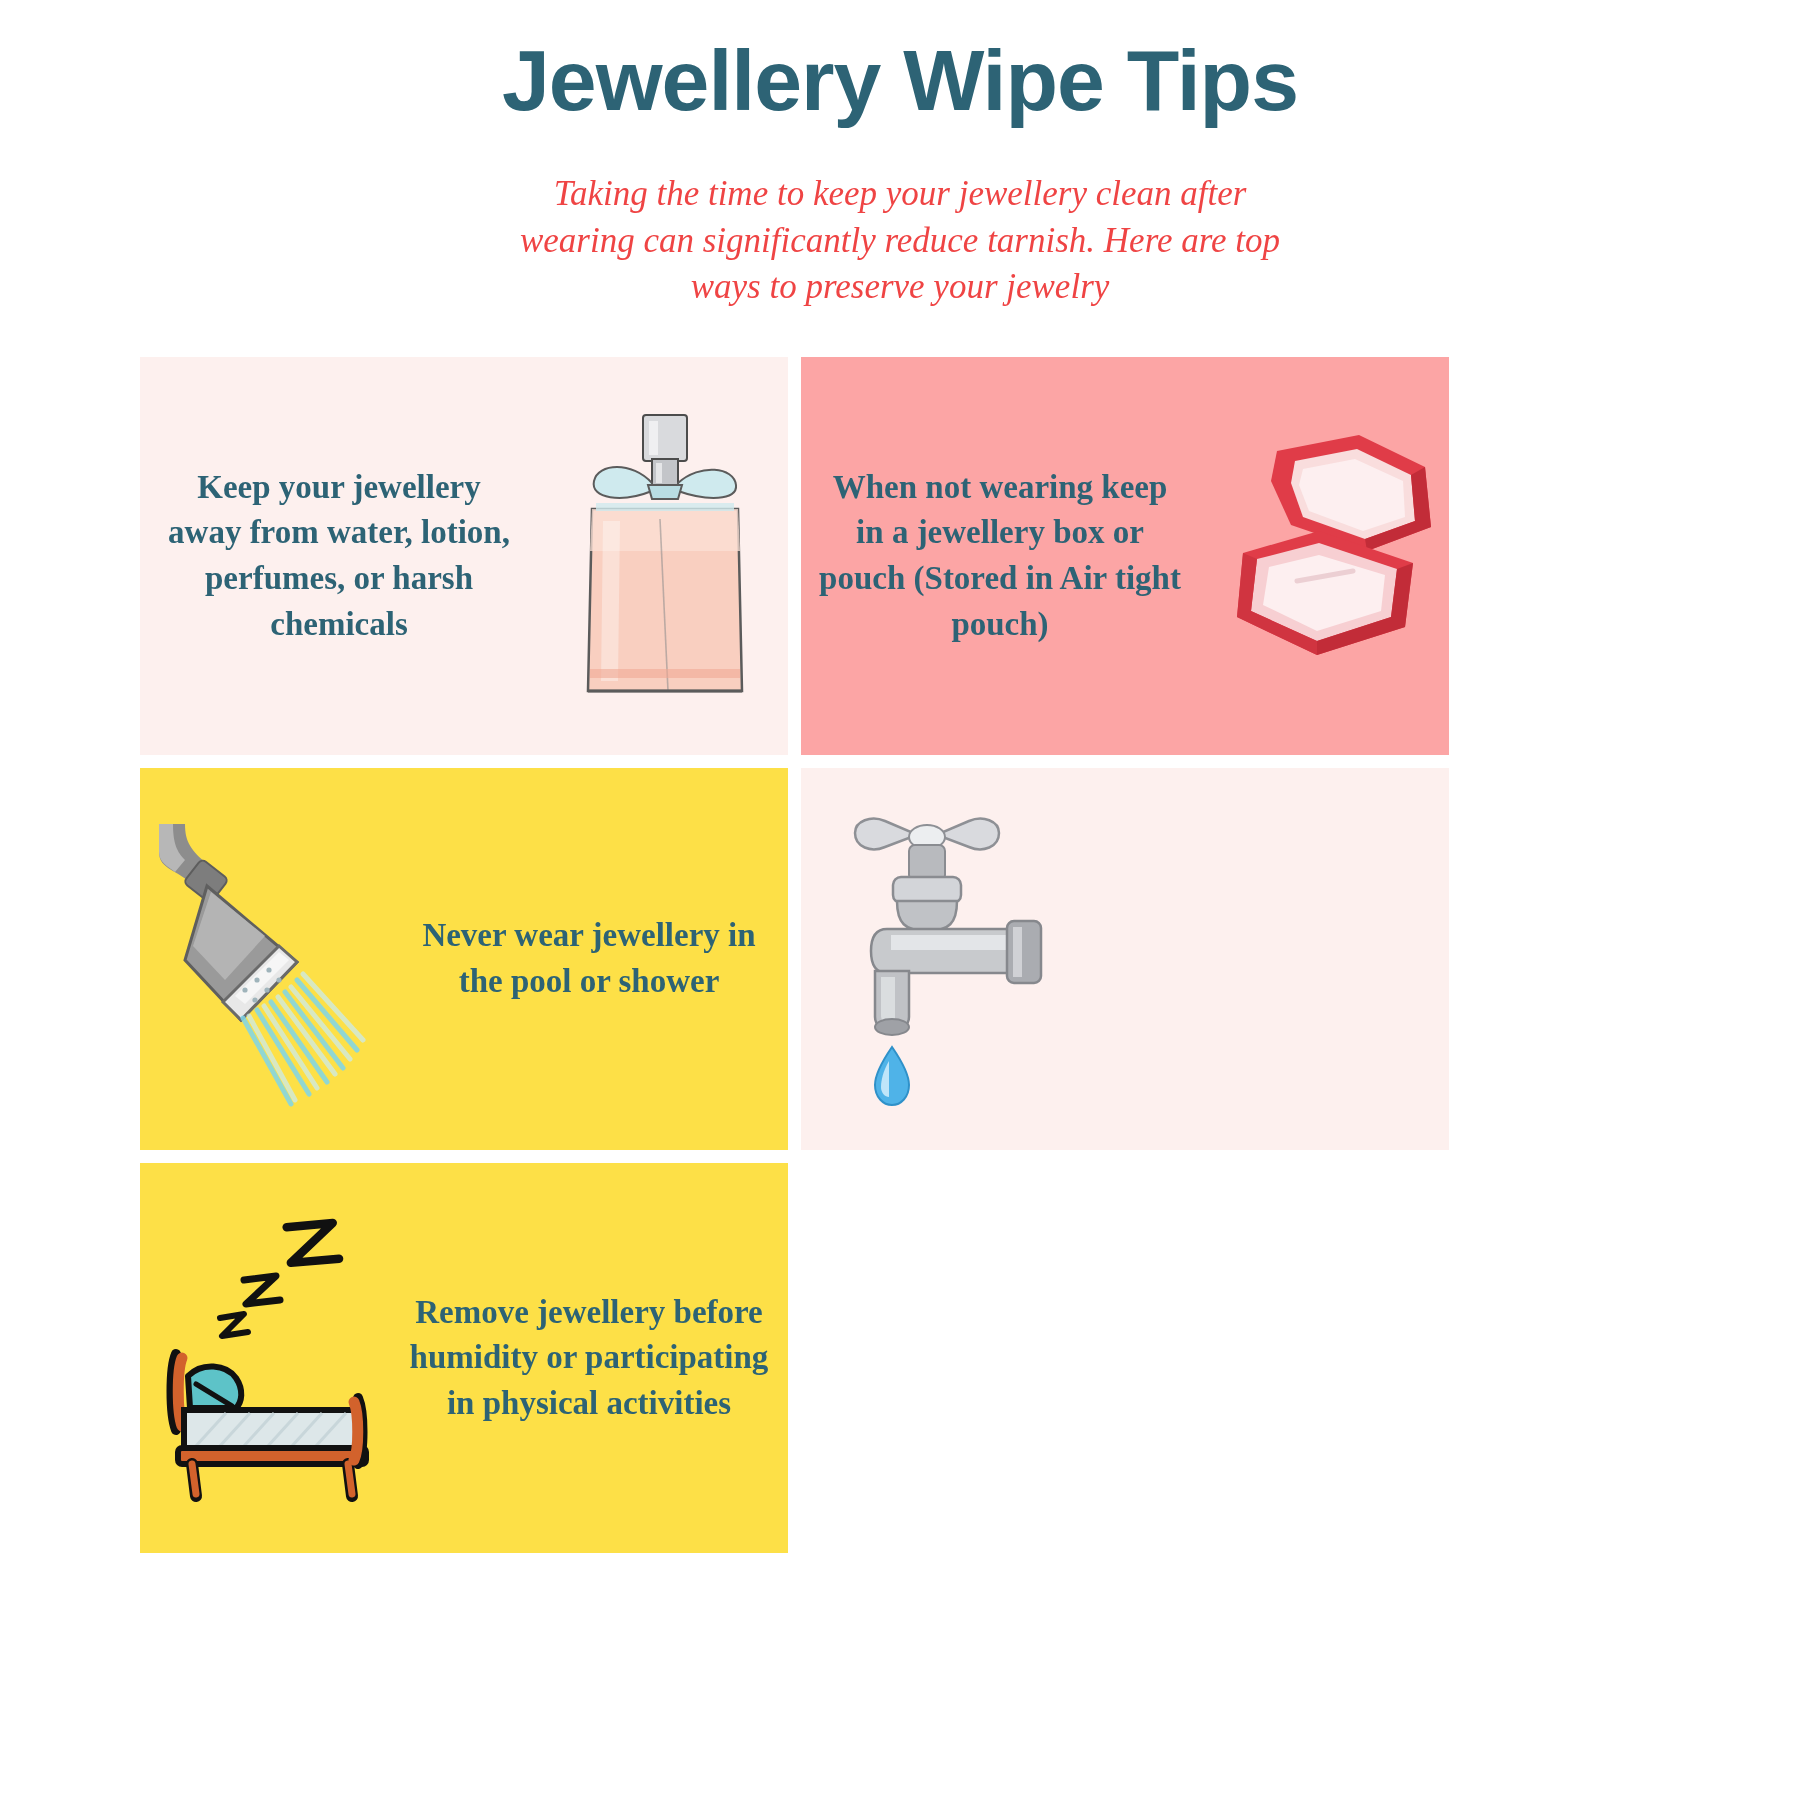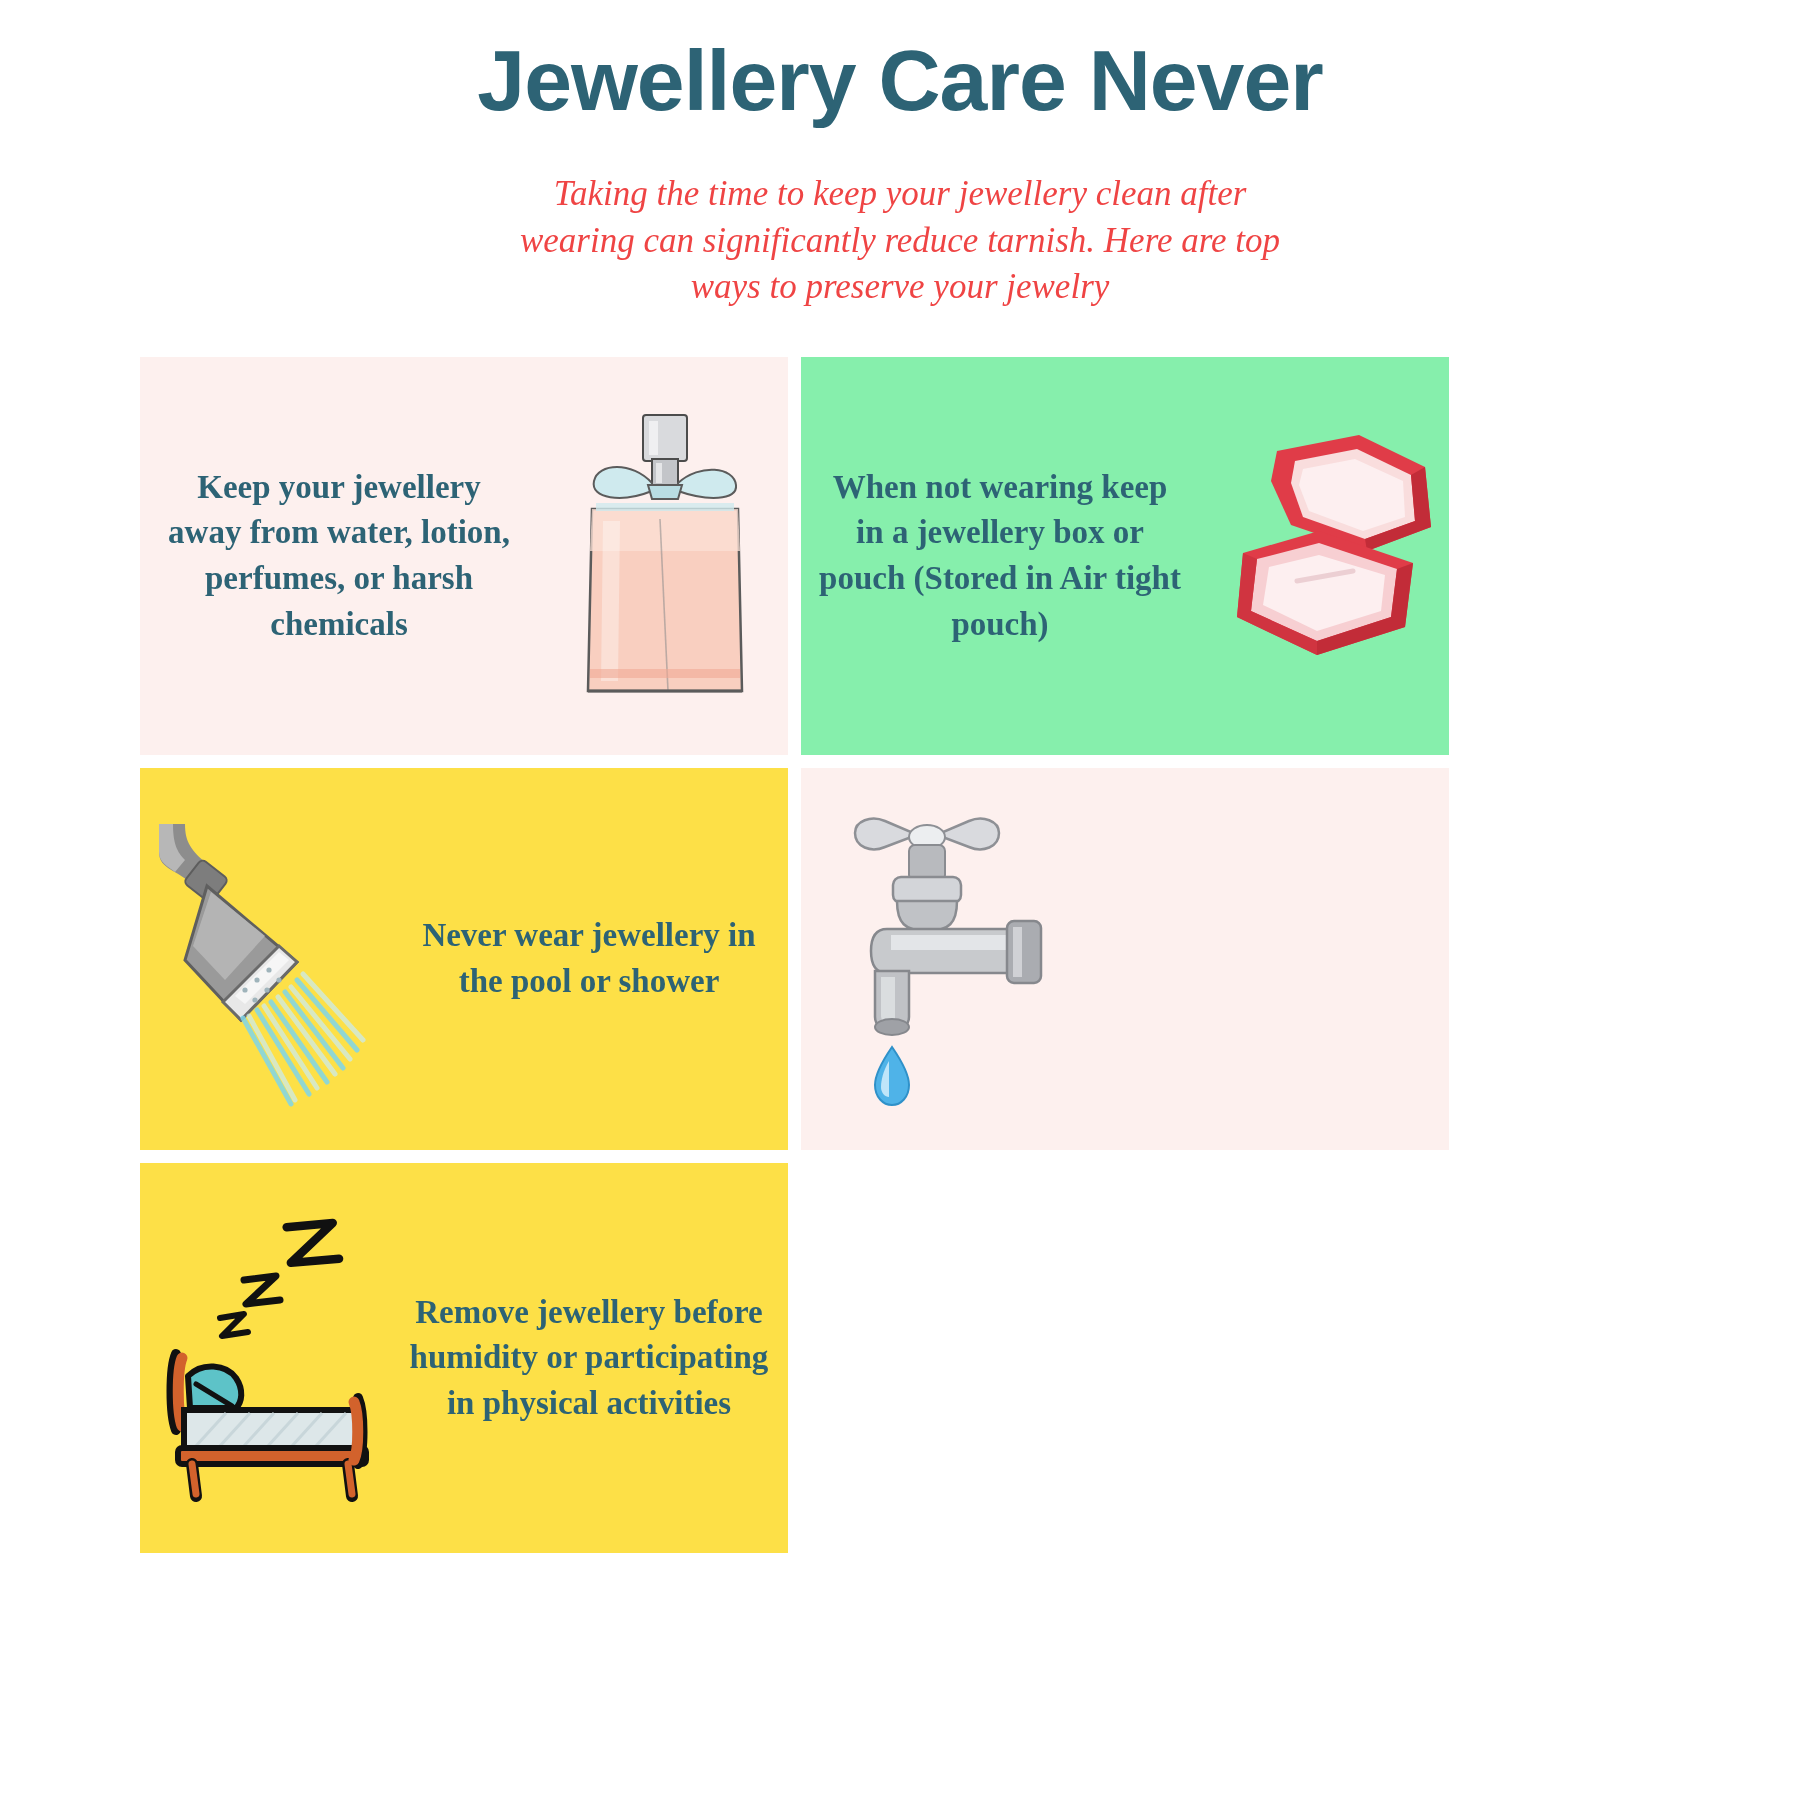--- a/index.html
+++ b/index.html
@@ -65,30 +65,30 @@
     width: 250px;
     height: 330px;
     display: flex;
     align-items: center;
     justify-content: center;
   }
   .card-art svg { display: block; }
 
   
   .bg-pink  { background: #fdf0ee; }
-  .bg-blue  { background: #86efac; }
+  .bg-blue  { background: #fca5a5; }
   .bg-cream { background: #fde047; }
 </style>
 </head>
 <body>
 
 <div class="page">
 
   <div class="header">
-    <h1 class="title">Jewellery Care Never</h1>
+    <h1 class="title">Jewellery Wipe Tips</h1>
     <p class="subtitle">Taking the time to keep your jewellery clean after wearing can significantly reduce tarnish. Here are top ways to preserve your jewelry</p>
   </div>
 
   <div class="grid">
 
     <div class="card bg-pink text-left">
       <div class="card-text">Keep your jewellery away from water, lotion, perfumes, or harsh chemicals</div>
       <div class="card-art">
         <svg width="230" height="310" viewBox="0 0 230 310">
 

